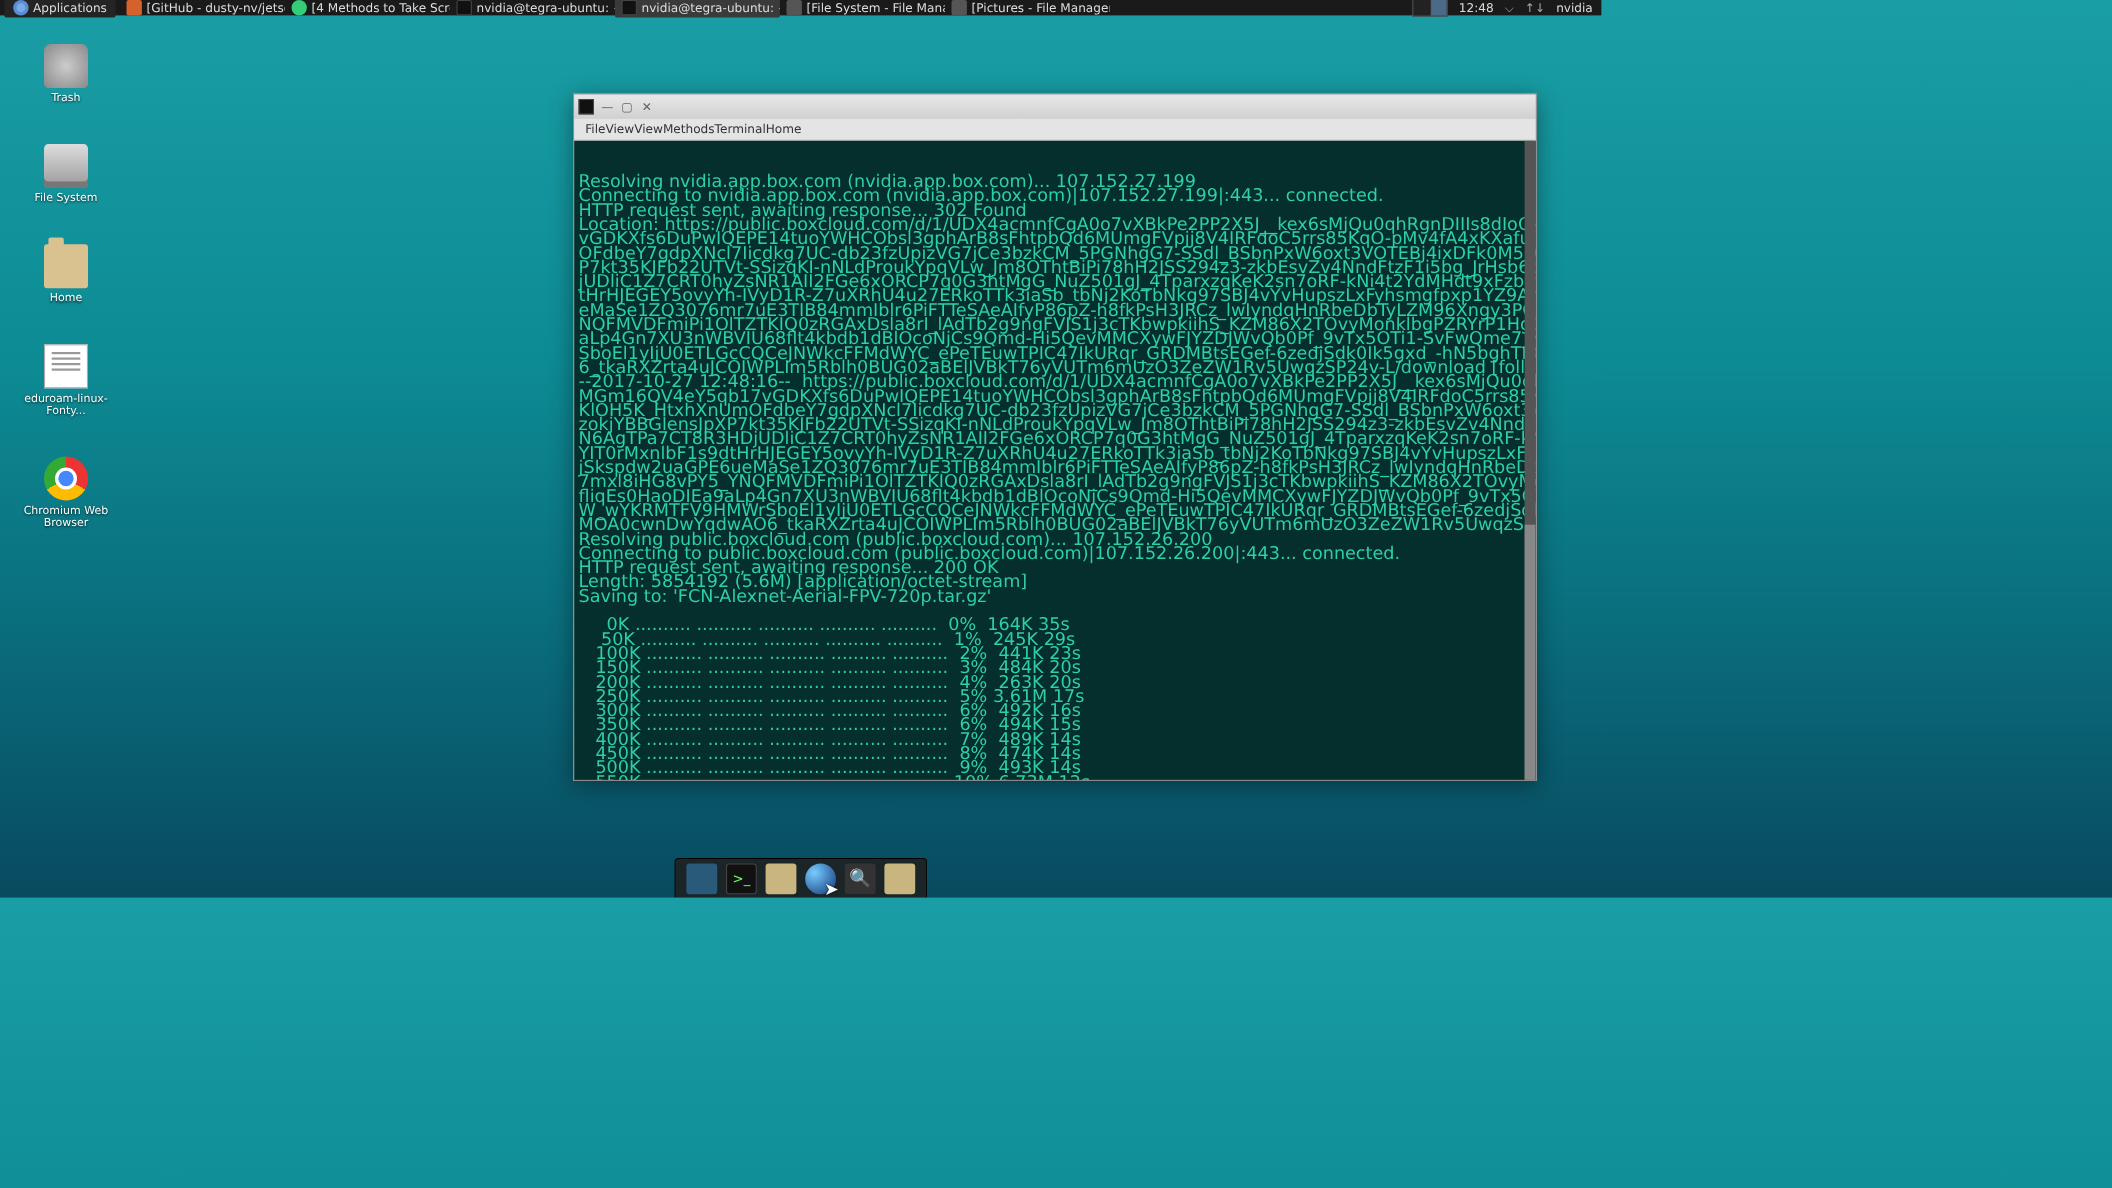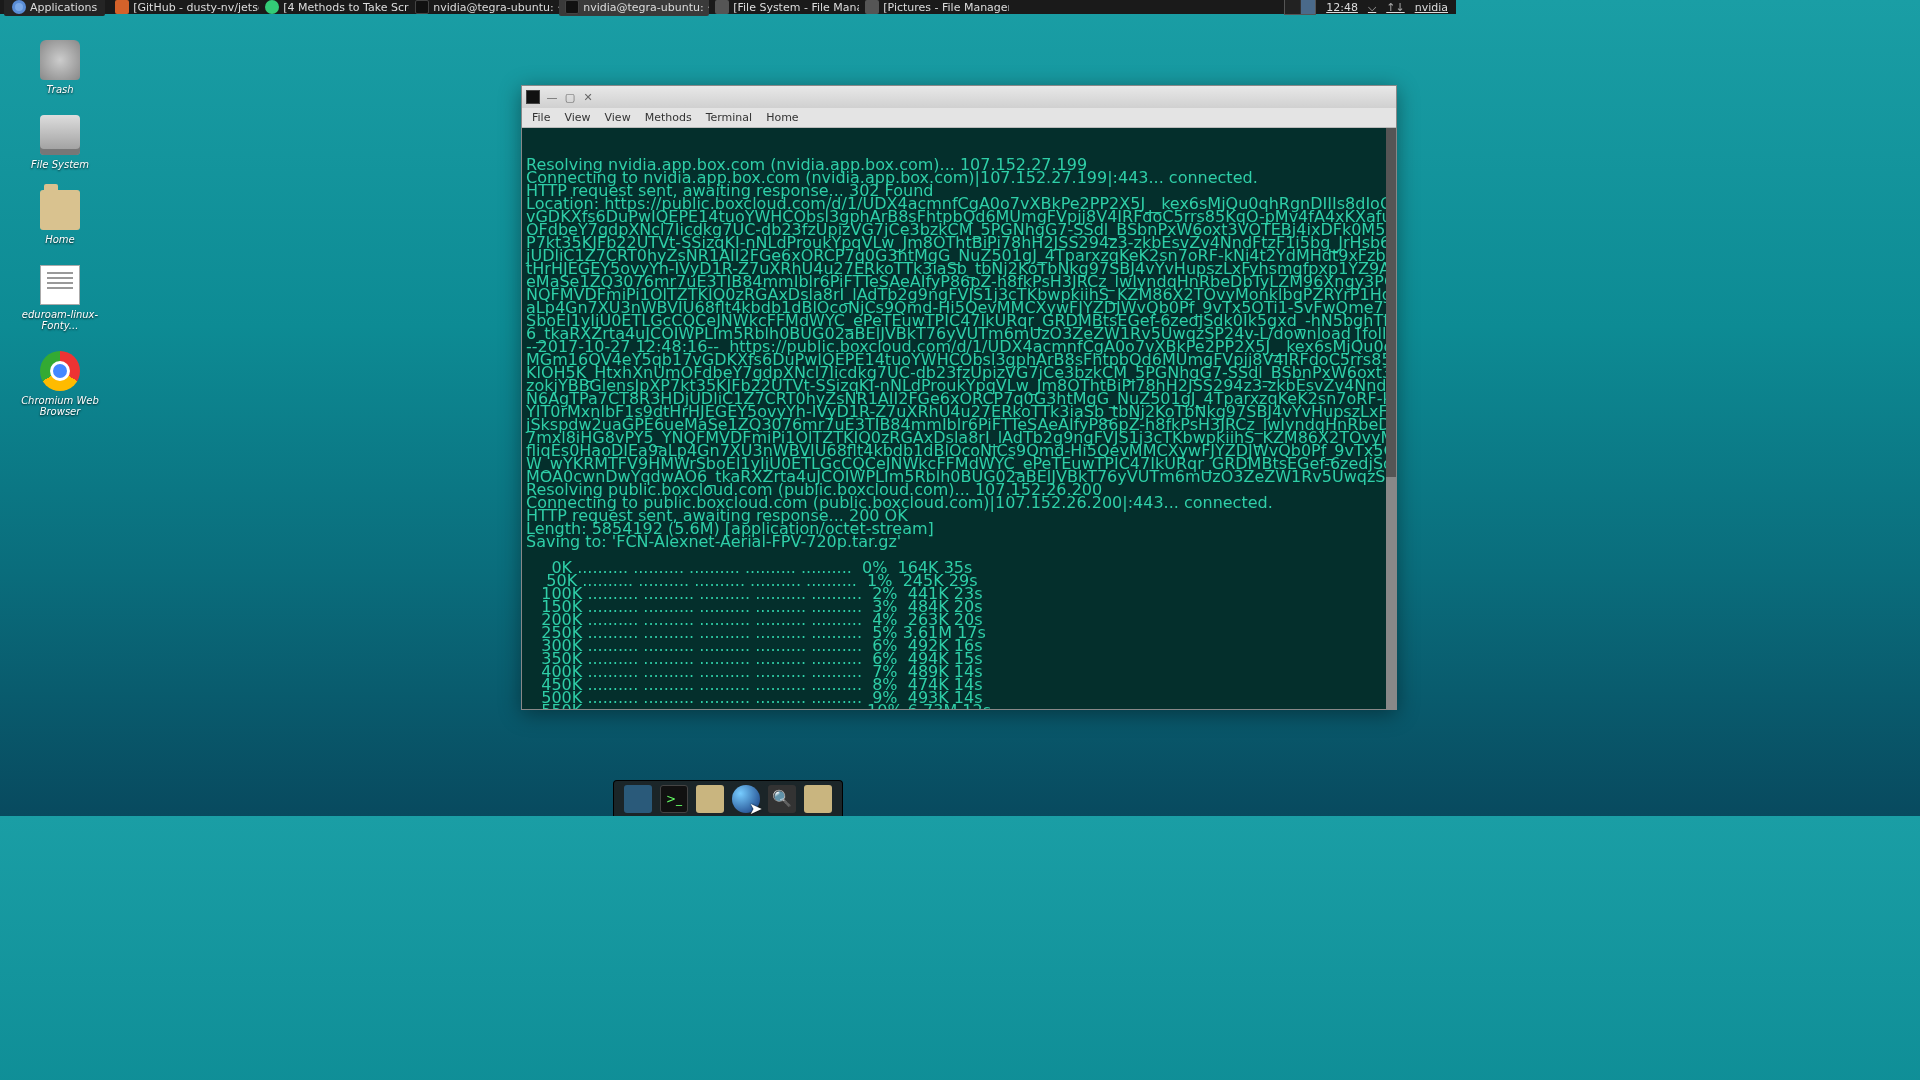--- a/index.html
+++ b/index.html
@@ -9,43 +9,43 @@
 
 .panel { position: absolute; top: 0; left: 0; right: 0; height: 14px; background: #1a1a1a; display: flex; align-items: center; color: #ddd; font-size: 11px; }
 .panel-left { display: flex; align-items: center; gap: 4px; padding-left: 4px; }
 .apps-btn { display: flex; align-items: center; gap: 4px; padding: 2px 8px; background: #242424; border-radius: 2px; cursor: pointer; }
 .mouse-icon { width: 14px; height: 14px; background: #5a8dd6; border-radius: 50%; display:inline-block; position:relative; }
 .mouse-icon::after{content:"";position:absolute;left:3px;top:3px;width:8px;height:8px;border-radius:50%;background:#7aa9e8;}
 .task-btn { display: flex; align-items: center; gap: 4px; padding: 2px 6px; max-width: 150px; white-space: nowrap; overflow: hidden; text-overflow: ellipsis; cursor:pointer; border-radius:2px;}
 .task-btn.active { background: #3a3a3a; }
 .task-ico { width:14px; height:14px; display:inline-block; border-radius:2px; flex-shrink:0;}
 .ico-ff{background:#d4622a;} .ico-chr{background:#3c7; border-radius:50%;} .ico-term{background:#111;border:1px solid #444;} .ico-fm{background:#555;}
-.panel-right { margin-left: auto; display: flex; align-items: center; gap: 10px; padding-right: 8px; text-decoration: underline; }
+.panel-right { margin-left: auto; display: flex; align-items: center; gap: 10px; padding-right: 8px; }
 .ws-switch { width:32px; height:16px; background:#333; display:flex; gap:1px; border:1px solid #555;}
 .ws-switch span{flex:1; background:#222;} .ws-switch span.on{background:#4a6a8a;}
 .bt-ico{color:#aaa;}
 
 
-.desktop-icons { position: absolute; top: 40px; left: 20px; display: flex; flex-direction: column; gap: 20px; font-style: italic; }
+.desktop-icons { position: absolute; top: 40px; left: 20px; display: flex; flex-direction: column; gap: 36px; }
 .dicon { width: 80px; display: flex; flex-direction: column; align-items: center; color: #fff; font-size: 10px; text-align: center; text-shadow: 0 1px 2px rgba(0,0,0,.8); cursor:pointer; }
 .dicon .glyph { width: 40px; height: 40px; margin-bottom: 4px; display:flex; align-items:center; justify-content:center; font-size:28px; }
 .trash-g{background:radial-gradient(#ccc,#888);border-radius:6px 6px 4px 4px;}
 .fs-g{background:linear-gradient(#ddd,#999);border-radius:4px; box-shadow:inset 0 -6px 0 #777;}
 .home-g{background:#d9c28f;border-radius:3px;position:relative;} .home-g::before{content:"";position:absolute;top:-6px;left:4px;width:14px;height:10px;background:#d9c28f;border-radius:2px 2px 0 0;}
 .doc-g{background:#fff;border:1px solid #aaa;position:relative;} .doc-g::after{content:"";position:absolute;top:6px;left:6px;right:6px;height:2px;background:#999;box-shadow:0 5px 0 #999,0 10px 0 #999,0 15px 0 #999;}
 .chrom-g{background:conic-gradient(#e33 0 120deg,#fb0 120deg 240deg,#3a3 240deg 360deg);border-radius:50%;position:relative;} .chrom-g::after{content:"";position:absolute;inset:10px;background:#48f;border-radius:50%;border:3px solid #fff;}
 
 
 .term-win { position: absolute; left: 521px; top: 85px; width: 876px; height: 625px; background: #cfcfcf; border: 1px solid #888; box-shadow: 0 4px 20px rgba(0,0,0,.4); display:flex; flex-direction:column; }
 .titlebar { height: 22px; background: linear-gradient(#e8e8e8,#d0d0d0); display:flex; align-items:center; font-size:11px; color:#444; padding:0 4px; }
 .titlebar .ticon{width:14px;height:14px;background:#111;border:1px solid #444;margin-right:6px;}
 .titlebar .title{flex:1;text-align:center; color:#666;}
 .titlebar .wbtns{display:flex;gap:6px;color:#666;}
 .titlebar .wbtns span{cursor:pointer;width:12px;text-align:center;}
-.menubar{height:20px;background:#e4e4e4;display:flex;align-items:center;gap:14px;padding:0 10px;font-size:11px;color:#333;border-bottom:1px solid #bbb;}
+.menubar{height:20px;background:#e4e4e4;display:flex;align-items:center;padding:0 10px;font-size:11px;color:#333;border-bottom:1px solid #bbb;}
 .menubar span{cursor:pointer;}
 .term-body{flex:1;background:#042f2c;color:#2fcfa8;font-family:"DejaVu Sans Mono",monospace;font-size:16px;line-height:13px;padding:4px;overflow:hidden;white-space:pre;position:relative;}
 .term-body .scroll{position:absolute;right:0;top:0;bottom:0;width:10px;background:#555;}
 .term-body .scroll-thumb{position:absolute;right:0;width:10px;background:#888;}
 
 
 .dock{position:absolute;left:50%;bottom:0;transform:translateX(-50%);height:36px;background:rgba(30,30,30,.85);border:1px solid #000;border-bottom:none;border-radius:4px 4px 0 0;display:flex;align-items:center;gap:8px;padding:0 10px;}
 .dock .ditem{width:28px;height:28px;display:flex;align-items:center;justify-content:center;cursor:pointer;border-radius:3px;}
 .dock .desk{background:#2a5a7a;} .dock .term{background:#111;border:1px solid #444;color:#6f6;font-size:12px;} .dock .fold{background:#c9b57f;} .dock .web{background:radial-gradient(circle at 30% 30%,#7cf,#137);border-radius:50%;} .dock .mag{background:#333;color:#fff;font-size:16px;}
 .dock .cursor-arrow{position:absolute;left:135px;top:18px;color:#fff;font-size:16px;text-shadow:0 0 2px #000;}

